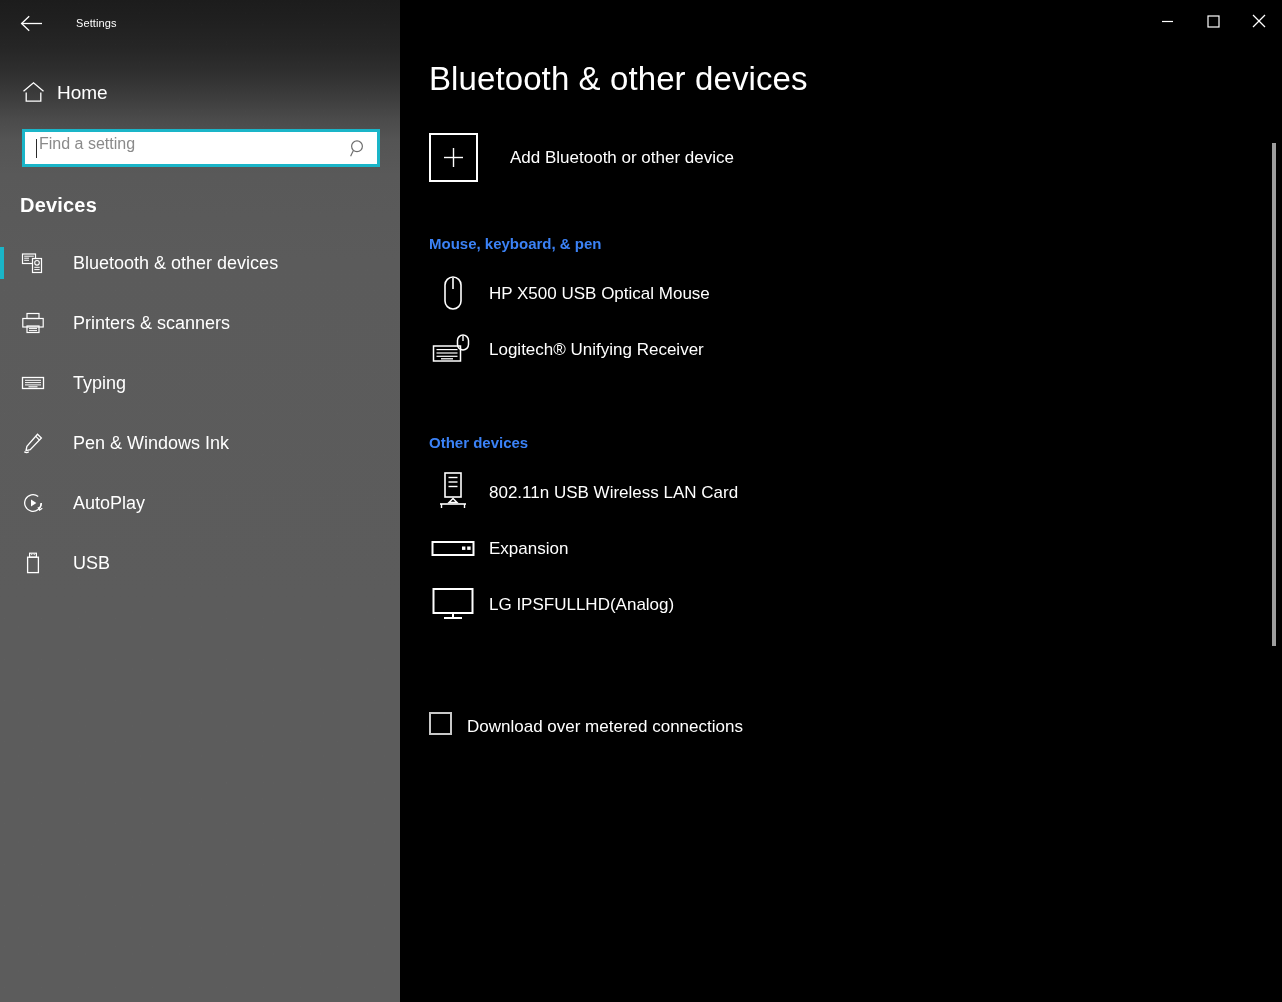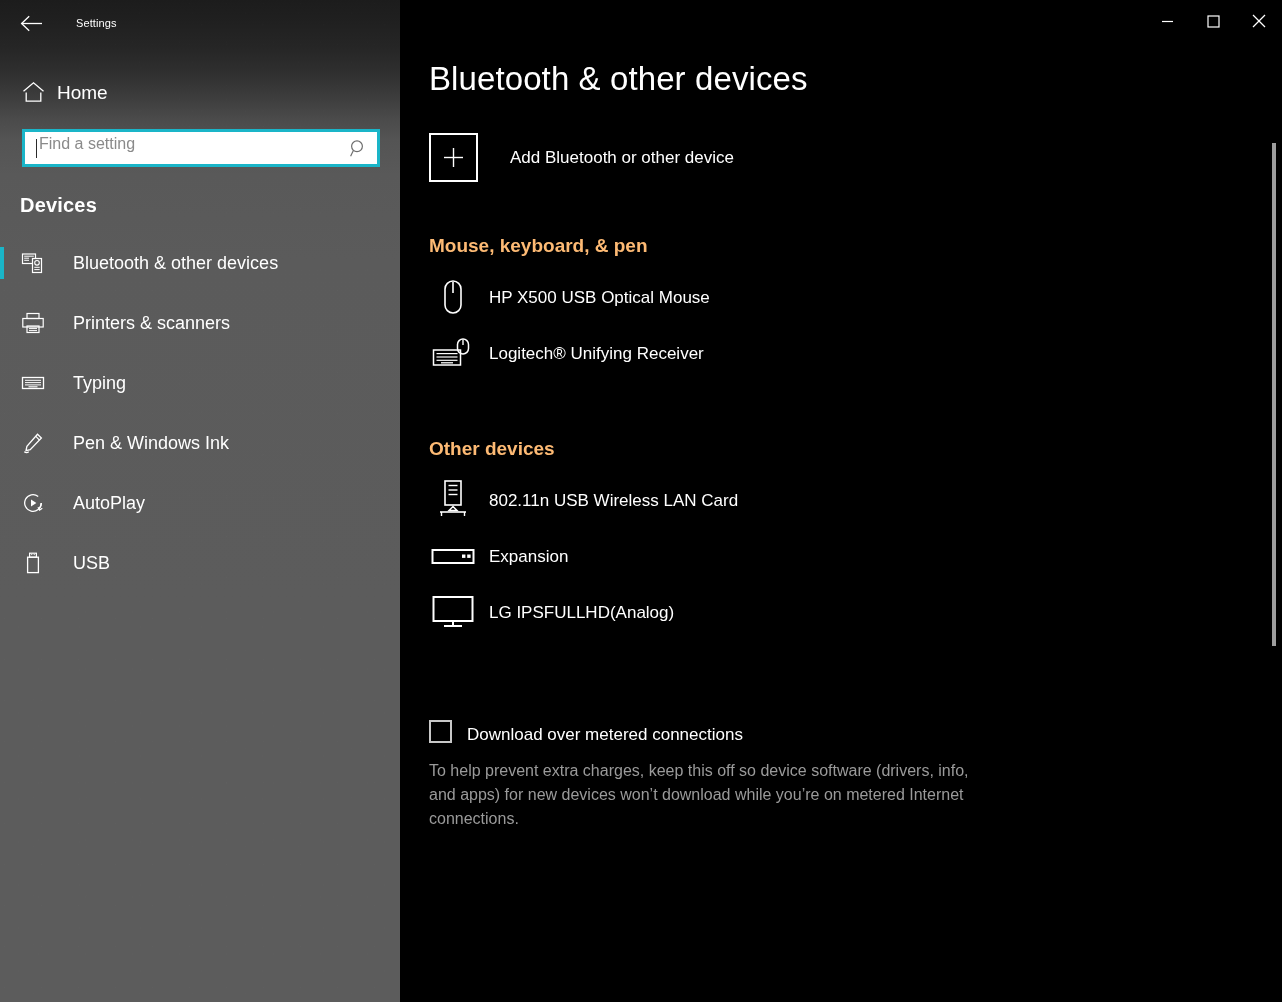--- a/index.html
+++ b/index.html
@@ -253,22 +253,22 @@
     flex: 0 0 49px;
   }
   .add-label {
     margin-left: 32px;
     font-size: 17px;
     color: #ffffff;
     line-height: 1;
   }
 
   .group-heading {
-    font-size: 19px;
-    color: #fdba74;
+    font-size: 15px;
+    color: #3b82f6;
     line-height: 1;
   }
   .group-mkp { margin-top: 54px; }
   .group-other { margin-top: 58px; }
 
   .device-list { margin-top: 14px; }
   .device-row {
     display: flex;
     align-items: center;
     height: 56px;
@@ -572,21 +572,20 @@
           <span class="device-name">LG IPSFULLHD(Analog)</span>
         </div>
 
       </div>
 
       <div class="metered-block">
         <div class="checkrow">
           <span class="checkbox"></span>
           <span class="checkrow-label">Download over metered connections</span>
         </div>
-        <p class="metered-desc">To help prevent extra charges, keep this off so device software (drivers, info, and apps) for new devices won’t download while you’re on metered Internet connections.</p>
       </div>
 
     </div>
 
     <div class="scrollbar-track">
       <div class="scrollbar-thumb"></div>
     </div>
 
   </div>
 </div>

